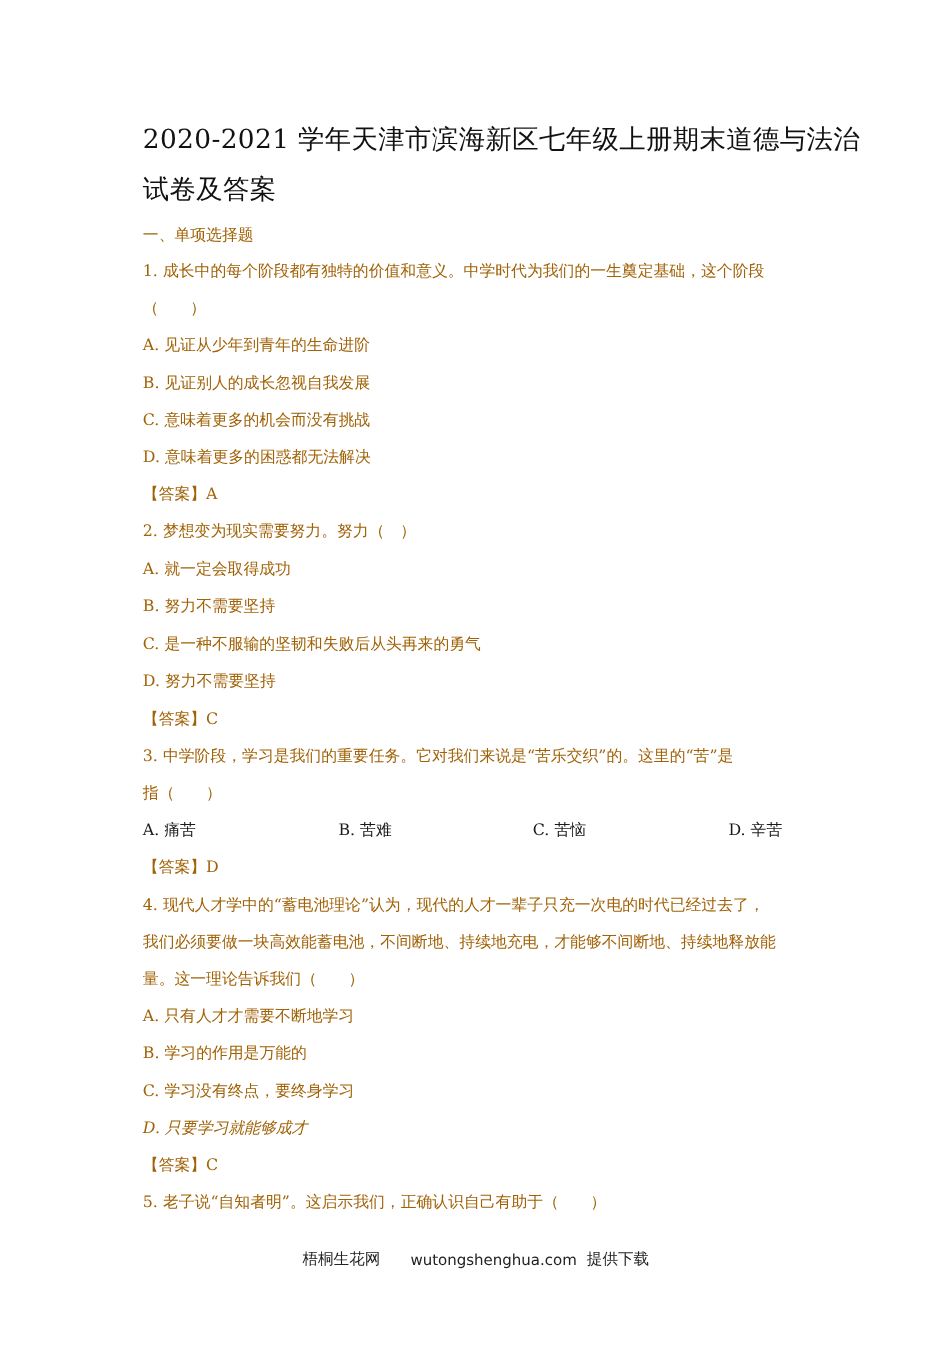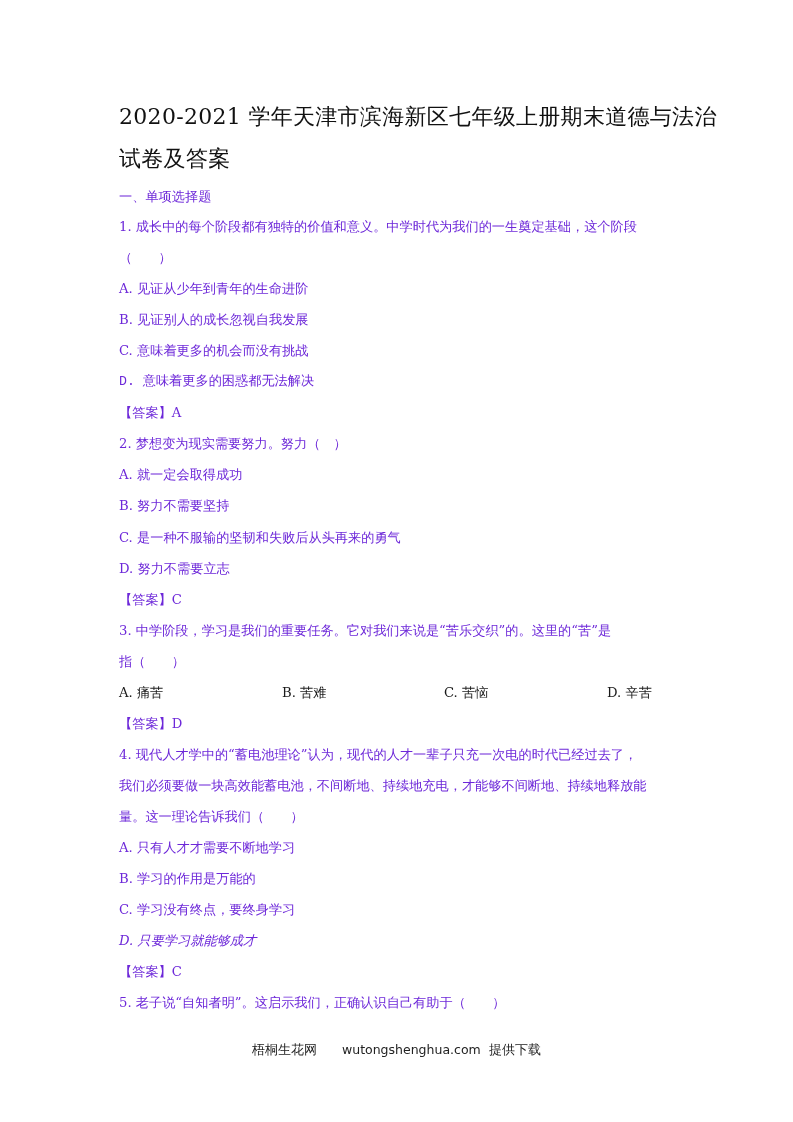--- a/index.html
+++ b/index.html
@@ -30,21 +30,21 @@
       letter-spacing: 0.3px;
       white-space: nowrap;
       color: #111;
     }
     .line {
       position: absolute;
       left: 119px;
       font-size: 13.2px;
       line-height: 18px;
       white-space: nowrap;
-      color: #6d28d9;
+      color: #a16207;
     }
     .answer {
       left: 119px;
     }
     .opt-inline {
       position: absolute;
       font-size: 13.2px;
       line-height: 18px;
       white-space: nowrap;
     }
@@ -70,30 +70,30 @@
   <div class="title" style="top:146px;">试卷及答案</div>
 
   <div class="line" style="top:188px;">一、单项选择题</div>
 
   <div>
     <div class="line" style="top:218px;">1.  成长中的每个阶段都有独特的价值和意义。中学时代为我们的一生奠定基础，这个阶段</div>
     <div class="line" style="top:249px;">（　　）</div>
     <div class="line" style="top:280px;">A.  见证从少年到青年的生命进阶</div>
     <div class="line" style="top:311px;">B.  见证别人的成长忽视自我发展</div>
     <div class="line" style="top:342px;">C.  意味着更多的机会而没有挑战</div>
-    <div class="line" style="top:373px;font-family:Liberation Mono, monospace;">D.  意味着更多的困惑都无法解决</div>
+    <div class="line" style="top:373px;">D.  意味着更多的困惑都无法解决</div>
     <div class="line answer" style="top:404px;">【答案】A</div>
   </div>
 
   <div>
     <div class="line" style="top:435px;">2.  梦想变为现实需要努力。努力（　）</div>
     <div class="line" style="top:466px;">A.  就一定会取得成功</div>
     <div class="line" style="top:497px;">B.  努力不需要坚持</div>
     <div class="line" style="top:529px;">C.  是一种不服输的坚韧和失败后从头再来的勇气</div>
-    <div class="line" style="top:560px;">D.  努力不需要立志</div>
+    <div class="line" style="top:560px;">D.  努力不需要坚持</div>
     <div class="line answer" style="top:591px;">【答案】C</div>
   </div>
 
   <div>
     <div class="line" style="top:622px;">3.  中学阶段，学习是我们的重要任务。它对我们来说是“苦乐交织”的。这里的“苦”是</div>
     <div class="line" style="top:653px;">指（　　）</div>
     <div class="opt-inline" style="top:684px; left:119px;">A.  痛苦</div>
     <div class="opt-inline" style="top:684px; left:282px;">B.  苦难</div>
     <div class="opt-inline" style="top:684px; left:444px;">C.  苦恼</div>
     <div class="opt-inline" style="top:684px; left:607px;">D.  辛苦</div>

